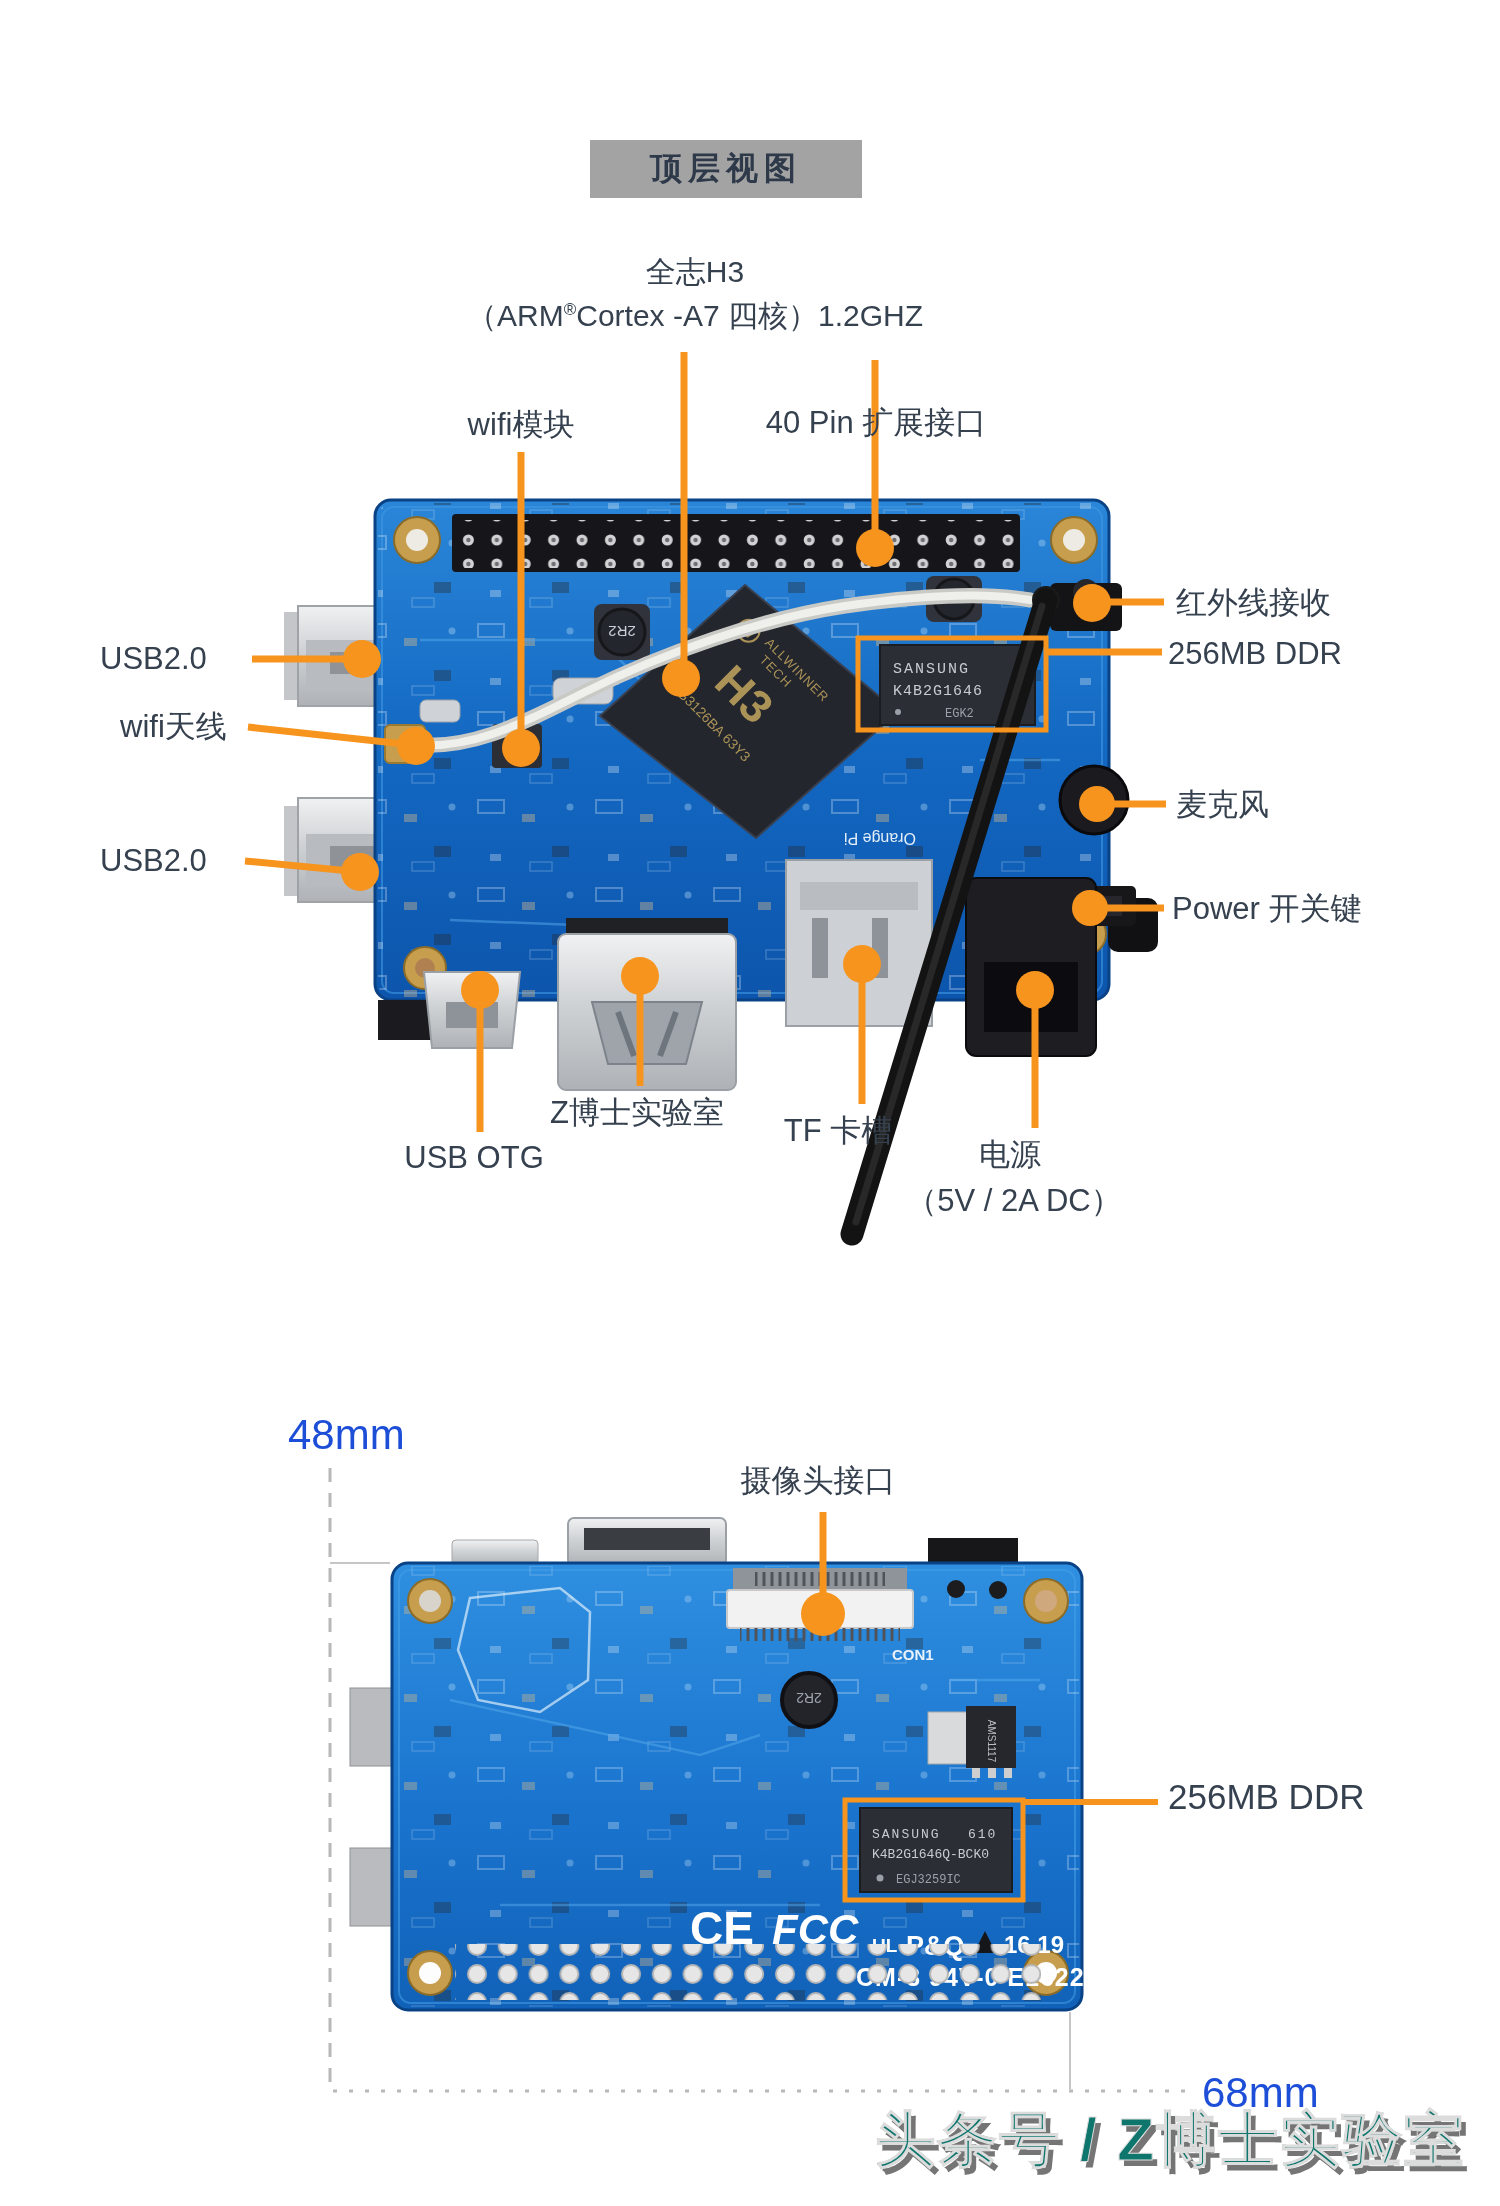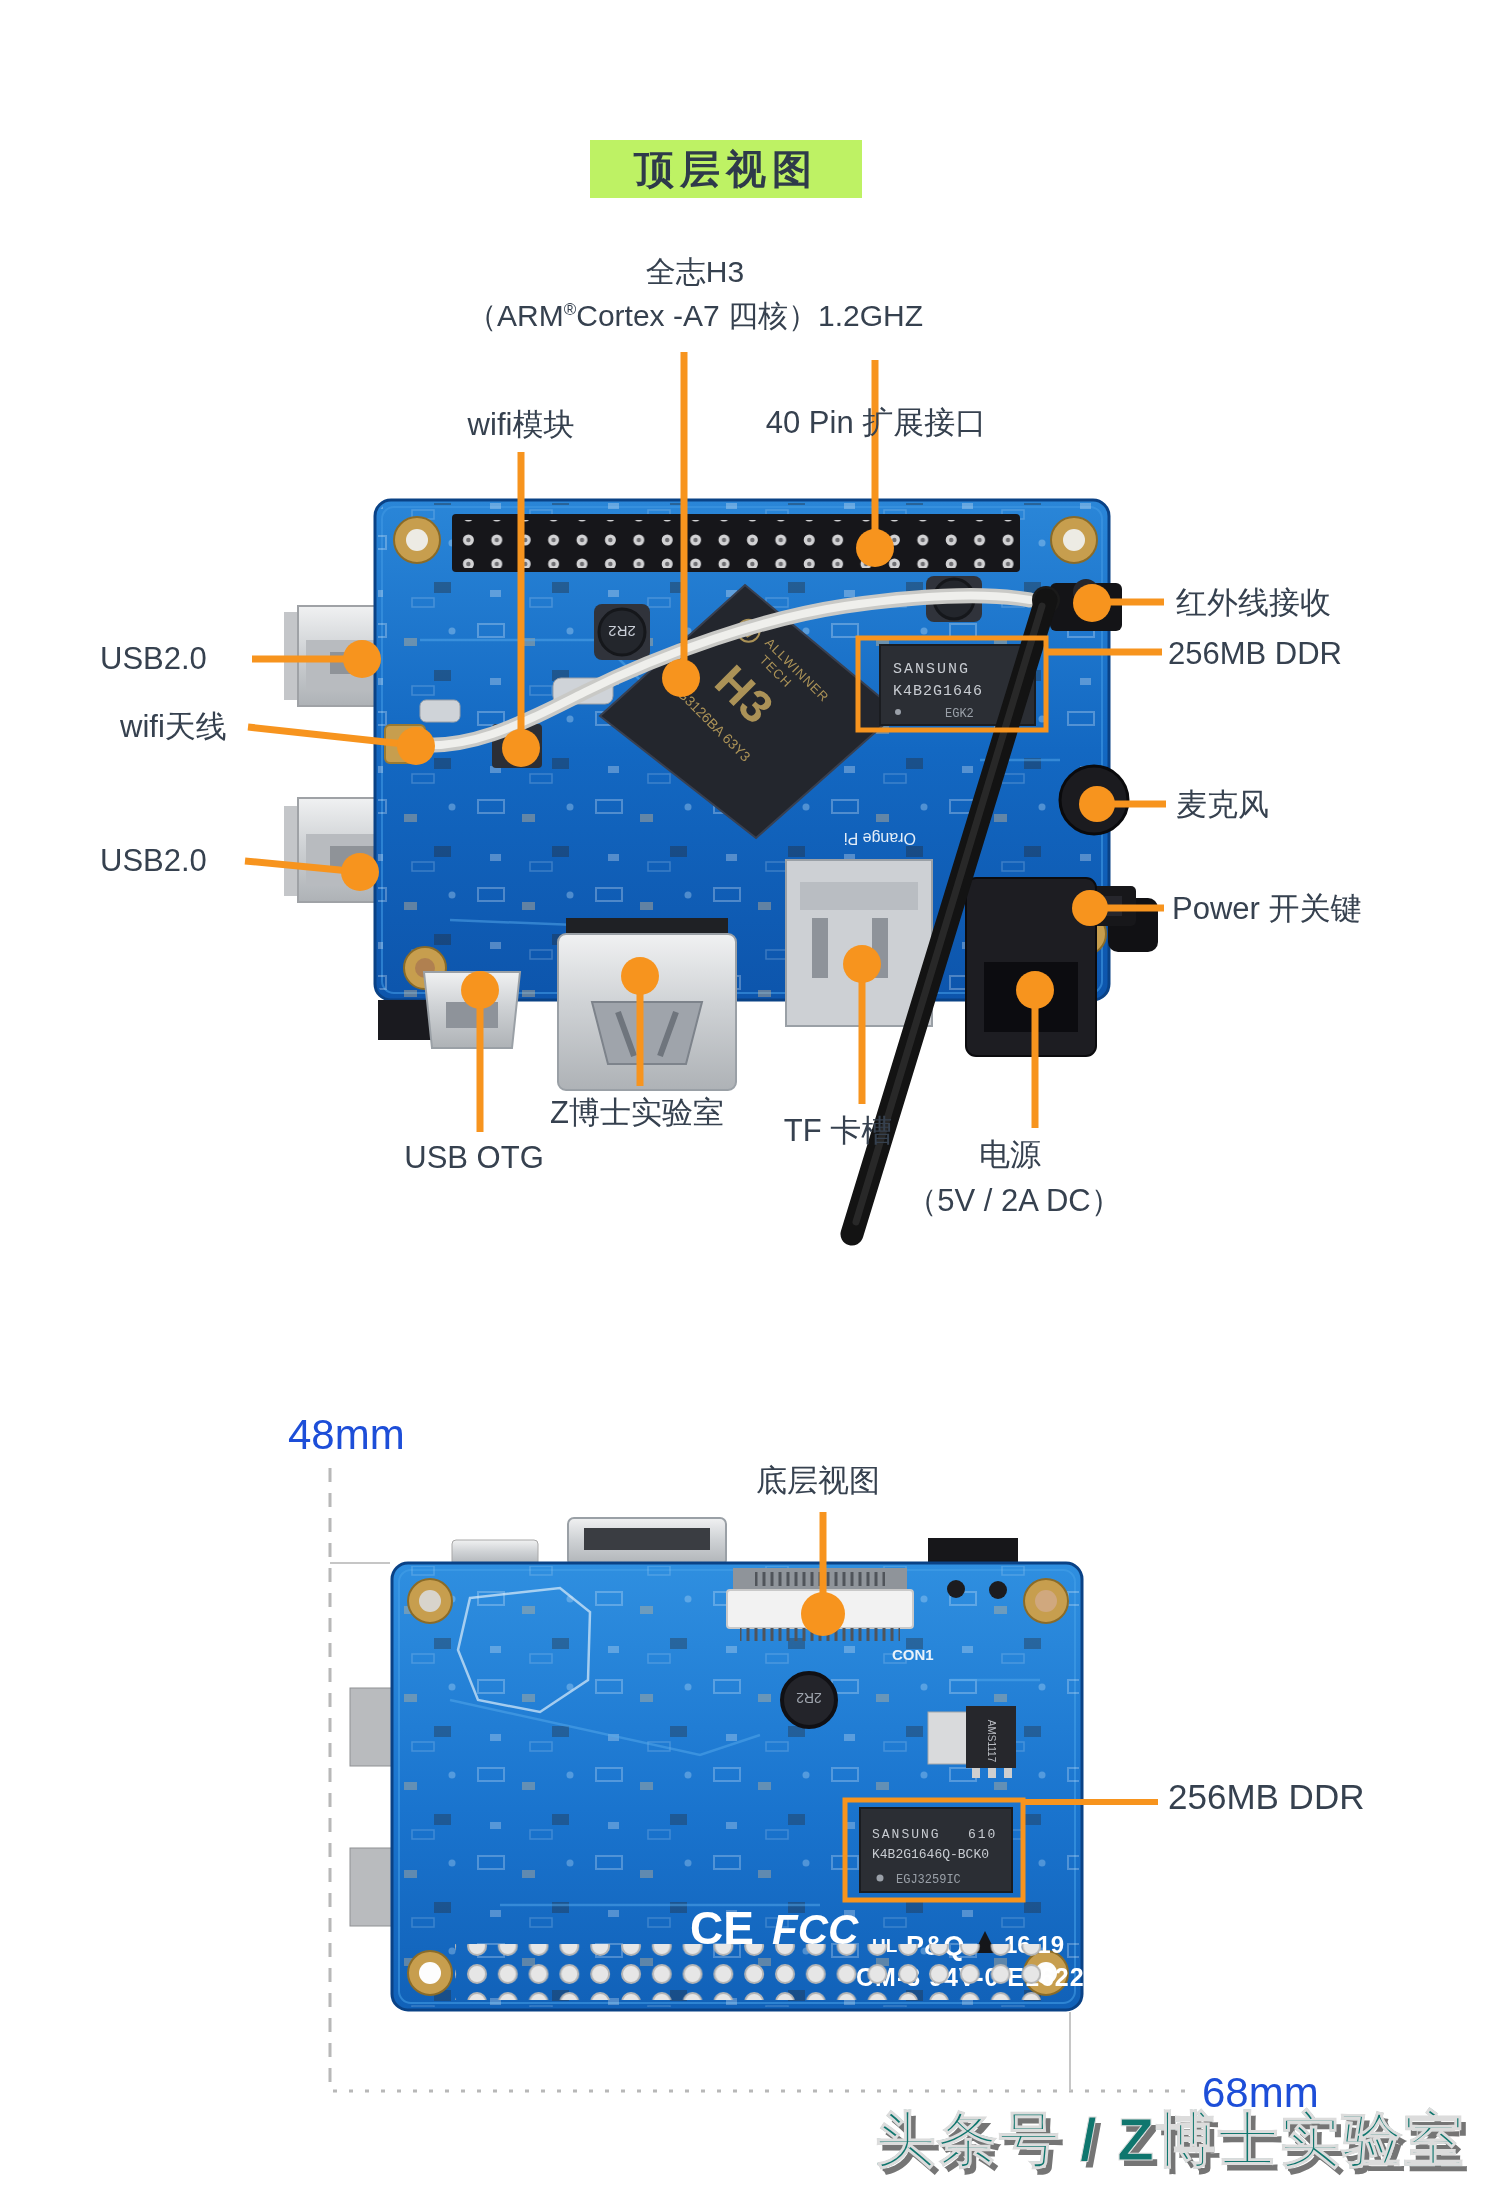--- a/index.html
+++ b/index.html
@@ -2,22 +2,22 @@
 <html><head>
 <meta charset="utf-8">
 <style>
   html,body{margin:0;padding:0;background:#ffffff;}
   #canvas{position:relative;width:1500px;height:2206px;background:#fff;overflow:hidden;
           font-family:"Liberation Sans","DejaVu Sans",sans-serif;}
   #art{position:absolute;left:0;top:0;}
   .lbl{position:absolute;white-space:nowrap;color:#36414F;font-size:31px;line-height:1.2;}
   .lbl.center{transform:translateX(-50%);text-align:left;}
   .lbl.gray{color:#1d4ed8;font-size:42px;}
-  .badge{position:absolute;left:590px;width:272px;height:58px;background:#bef264;
-         color:#2E3A4A;font-size:40px;font-weight:700;letter-spacing:6px;
+  .badge{position:absolute;left:590px;width:272px;height:58px;background:#a3a3a3;
+         color:#2E3A4A;font-size:32px;font-weight:700;letter-spacing:6px;
          display:flex;align-items:center;justify-content:center;}
   .cpu{position:absolute;left:695px;top:250px;transform:translateX(-50%);
        text-align:center;color:#36414F;font-size:30px;line-height:1.45;white-space:nowrap;}
   .cpu sup{font-size:17px;}
   .ddr-b{font-size:35px;}
   #watermark{position:absolute;right:34px;top:2100px;white-space:nowrap;
              font-size:60px;font-weight:700;letter-spacing:2px;color:#0f766e;
              text-shadow:5px 6px 0 #757575;-webkit-text-stroke:1px #dcdcdc;}
 </style>
 </head>
@@ -322,19 +322,19 @@
 <div class="lbl" style="left:1168px;top:635px">256MB DDR</div>
 <div class="lbl" style="left:1176px;top:786px">麦克风</div>
 <div class="lbl" style="left:1172px;top:890px">Power 开关键</div>
 <div class="lbl center" style="left:637px;top:1094px">Z博士实验室</div>
 <div class="lbl center" style="left:838px;top:1112px">TF 卡槽</div>
 <div class="lbl center" style="left:474px;top:1139px">USB OTG</div>
 <div class="lbl center" style="left:1010px;top:1136px">电源</div>
 <div class="lbl center" style="left:1014px;top:1182px">（5V / 2A DC）</div>
 
 <div class="lbl gray" style="left:288px;top:1410px">48mm</div>
-<div class="lbl center" style="left:818px;top:1462px">底层视图</div>
+<div class="lbl center" style="left:818px;top:1462px">摄像头接口</div>
 <div class="lbl ddr-b" style="left:1168px;top:1776px">256MB DDR</div>
 <div class="lbl gray" style="left:1202px;top:2068px">68mm</div>
 
 <div id="watermark">头条号 / Z博士实验室</div>
 
 </div>
 
 </body></html>

